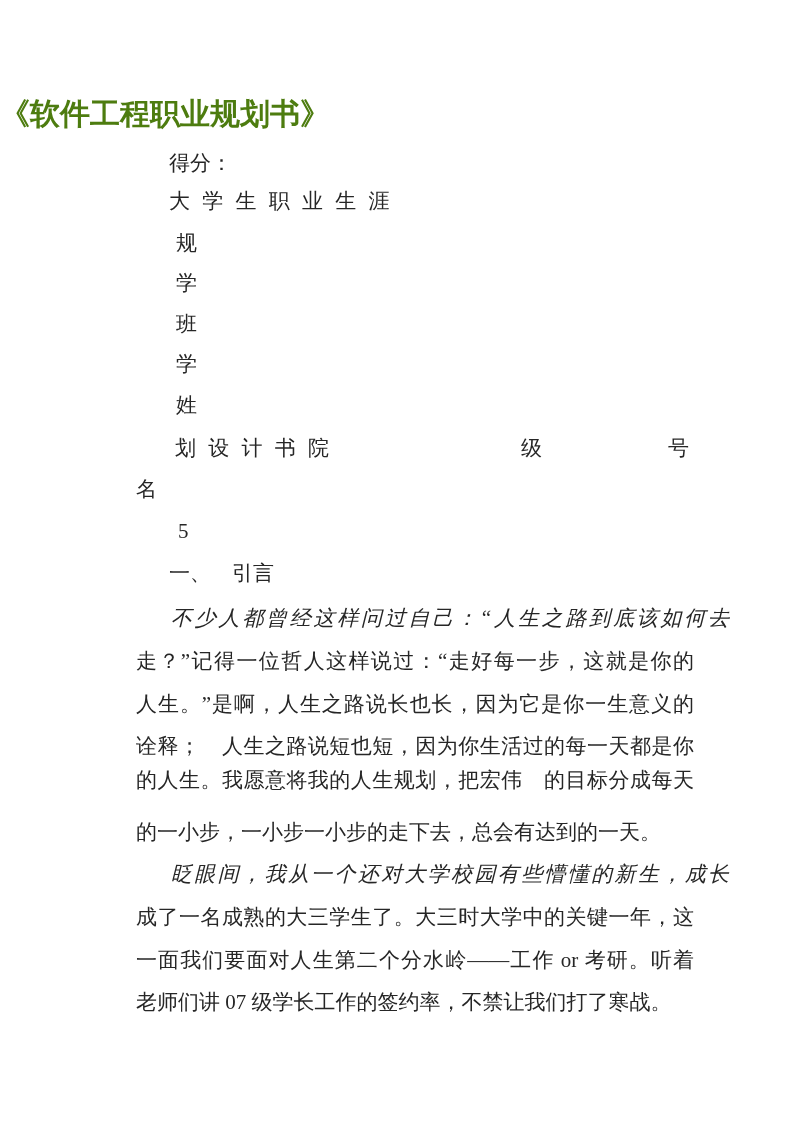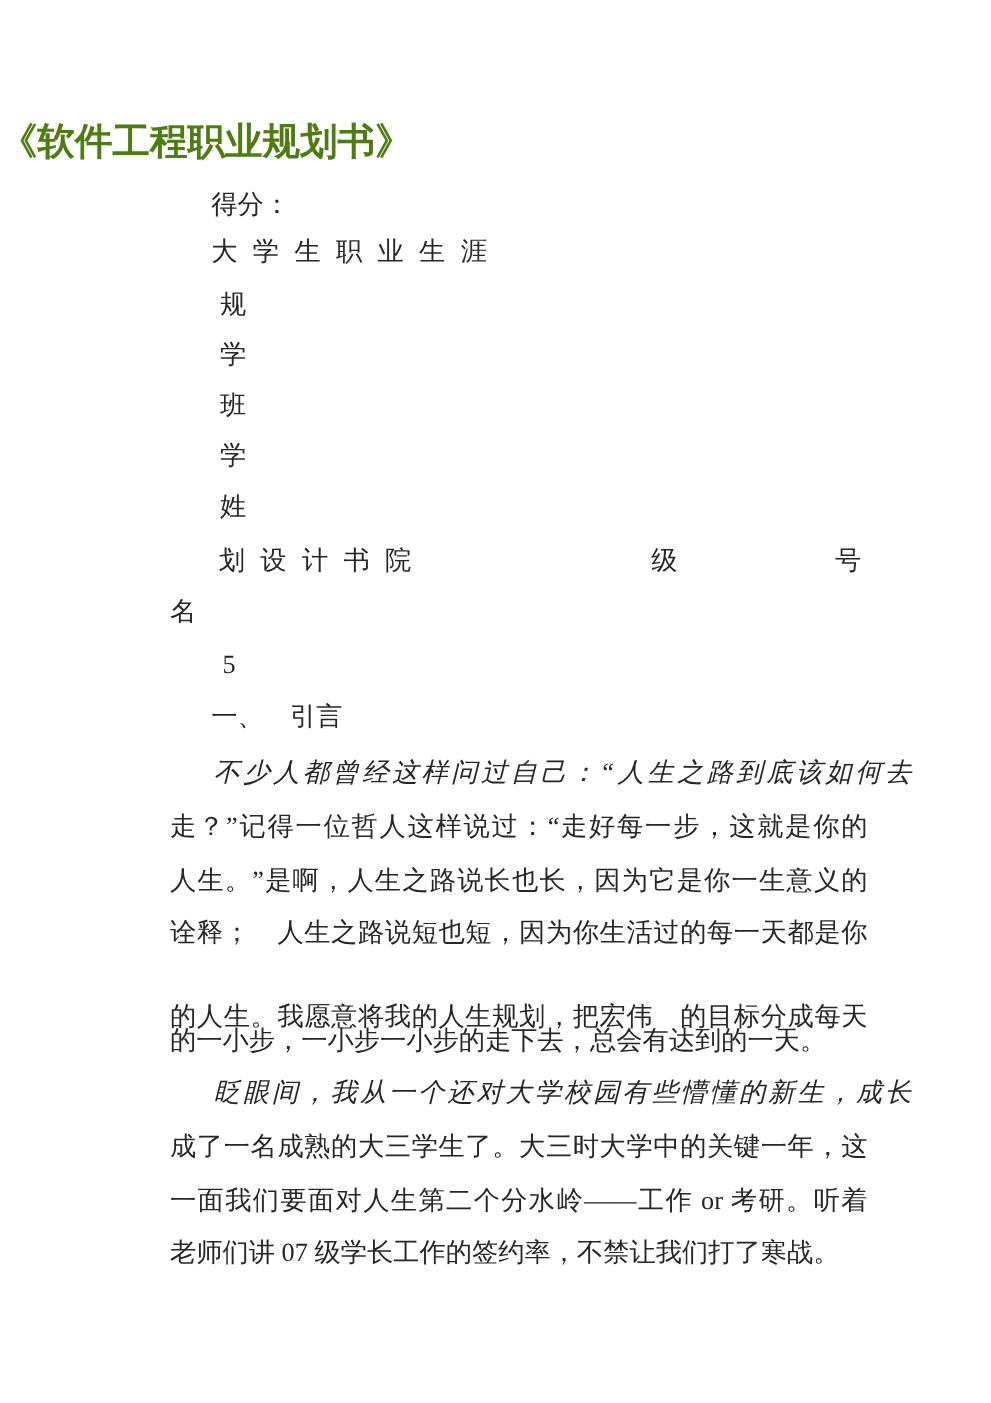--- a/index.html
+++ b/index.html
@@ -67,21 +67,21 @@
   <div class="t-line" style="top:477px">名</div>
 
   <div class="t-line pad42" style="top:519px">5</div>
 
   <div class="t-line pad33" style="top:561px">一、　引言</div>
 
   <div class="t-line indent just" style="top:606px">不少人都曾经这样问过自己：“人生之路到底该如何去</div>
   <div class="t-line just" style="top:649px">走？”记得一位哲人这样说过：“走好每一步，这就是你的</div>
   <div class="t-line just" style="top:692px">人生。”是啊，人生之路说长也长，因为它是你一生意义的</div>
   <div class="t-line just" style="top:734px">诠释；　人生之路说短也短，因为你生活过的每一天都是你</div>
-  <div class="t-line just" style="top:801px">的人生。我愿意将我的人生规划，把宏伟　的目标分成每天</div>
+  <div class="t-line just" style="top:768px">的人生。我愿意将我的人生规划，把宏伟　的目标分成每天</div>
   <div class="t-line" style="top:820px">的一小步，一小步一小步的走下去，总会有达到的一天。</div>
 
   <div class="t-line indent just" style="top:862px">眨眼间，我从一个还对大学校园有些懵懂的新生，成长</div>
   <div class="t-line just" style="top:948px">一面我们要面对人生第二个分水岭——工作 or 考研。听着</div>
   <div class="t-line just" style="top:905px">成了一名成熟的大三学生了。大三时大学中的关键一年，这</div>
   <div class="t-line" style="top:990px">老师们讲 07 级学长工作的签约率，不禁让我们打了寒战。</div>
 
 </div>
 
 </body></html>

